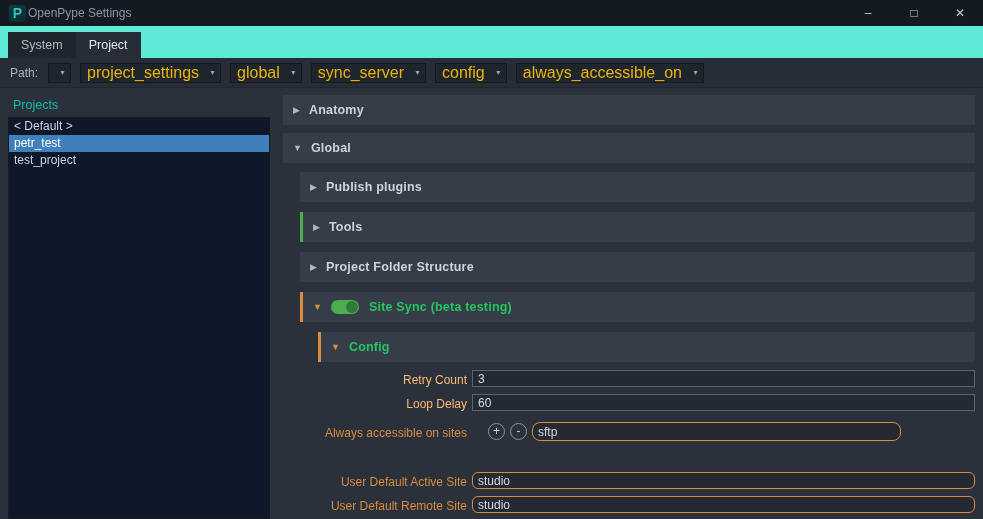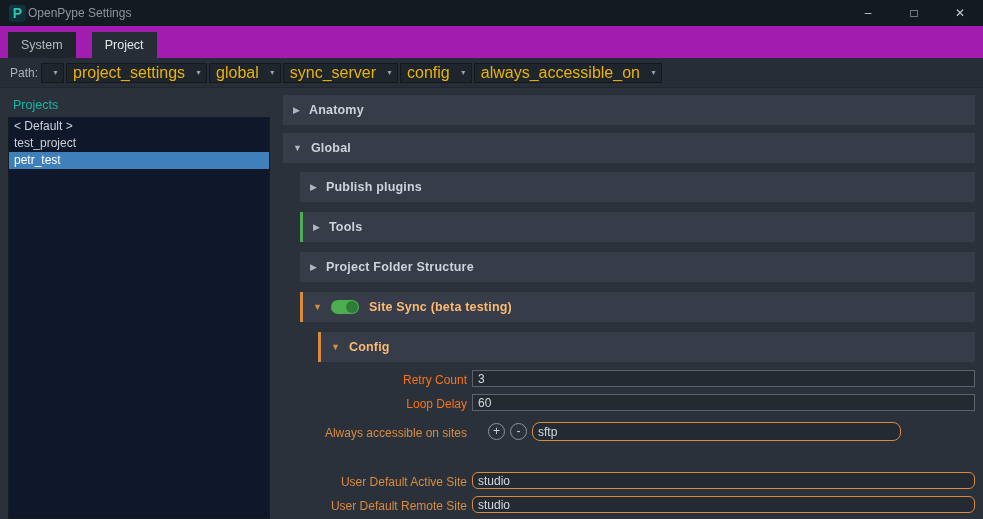--- a/index.html
+++ b/index.html
@@ -25,33 +25,33 @@
   .title-text { margin-left: 2px; font-size: 12px; color: #8d959f; }
   .win-controls { margin-left: auto; display: flex; height: 100%; }
   .win-btn {
     width: 46px; height: 100%; display: flex; align-items: center;
     justify-content: center; color: #c6ccd3; font-size: 12px;
   }
 
   
   .tabbar {
     position: absolute; top: 26px; left: 0; right: 0; height: 32px;
-    background: #a21caf; display: flex; align-items: flex-end; padding-left: 8px; gap: 16px;
+    background: #5eead4; display: flex; align-items: flex-end; padding-left: 8px;
   }
   .tab {
     height: 26px; padding: 0 13px; display: flex; align-items: center;
     font-size: 12.5px; color: #b4bbc3; background: #1f252d;
   }
   .tab.active { background: #262d37; color: #e5e9ed; }
 
   
   .pathbar {
     position: absolute; top: 58px; left: 0; right: 0; height: 30px;
     background: #262d37; display: flex; align-items: center;
-    padding-left: 10px; gap: 2px; border-bottom: 1px solid #20262e;
+    padding-left: 10px; gap: 9px; border-bottom: 1px solid #20262e;
   }
   .path-label { font-size: 12px; color: #a9b1ba; margin-right: 1px; }
   .combo {
     display: flex; align-items: center; height: 20px;
     background: #1f252d; border: 1px solid #141920;
   }
   .combo-text { font-size: 16px; color: #eab308; padding: 0 6px; }
   .combo-text.empty { padding: 0 3px; }
   .combo-arrow { width: 15px; text-align: center; font-size: 8px; color: #9aa2ab; }
 
@@ -68,37 +68,37 @@
   .list-item.selected { background: #3f80bb; color: #ffffff; }
 
   
   .section {
     position: absolute; height: 30px; background: #363d48;
     display: flex; align-items: center;
   }
   .sec-arrow { font-size: 9px; color: #aeb6bf; margin: 0 9px 0 10px; }
   .sec-arrow.orange { color: #d98b3e; }
   .sec-label { font-size: 12.5px; font-weight: bold; color: #ccd3db; letter-spacing: .2px; text-align: center; }
-  .sec-label.orange { color: #fdba74; }
+  .sec-label.orange { color: #22c55e; }
   .edge-green { border-left: 3px solid #4cae50; }
   .edge-orange { border-left: 3px solid #d98b3e; }
 
   .toggle {
     position: relative; width: 28px; height: 14px; border-radius: 7px;
     background: #4cae50; margin-right: 10px; flex: 0 0 auto;
   }
   .toggle-knob {
     position: absolute; right: 1px; top: 1px; width: 12px; height: 12px;
     border-radius: 50%; background: #2e7d36;
   }
 
   
   .field-label {
     position: absolute; left: 318px; width: 149px;
-    font-size: 12px; color: #f97316; text-align: right; white-space: nowrap;
+    font-size: 12px; color: #fdba74; text-align: right; white-space: nowrap;
   }
   .field-label.orange { color: #d98b3e; }
   .tinput {
     position: absolute; background: #242a32; border: 1px solid #5b636d;
     color: #d5dae0; font-size: 12px; padding: 0 5px;
     font-family: "Liberation Sans", sans-serif; outline: none;
   }
   .tinput.modified { border: 1px solid #d98b3e; border-radius: 8px; }
   .circle-btn {
     position: absolute; width: 17px; height: 17px; border-radius: 50%;
@@ -150,22 +150,22 @@
     </div>
     <div class="combo">
       <span class="combo-text">always_accessible_on</span>
       <span class="combo-arrow">▾</span>
     </div>
   </div>
 
   <div class="sidebar-title">Projects</div>
   <div class="project-list">
     <div class="list-item">&lt; Default &gt;</div>
+    <div class="list-item selected">petr_test</div>
     <div class="list-item">test_project</div>
-    <div class="list-item selected">petr_test</div>
   </div>
 
   <div class="section" style="left:283px; top:95px; width:692px;">
     <span class="sec-arrow">▶</span>
     <span class="sec-label">Anatomy</span>
   </div>
 
   <div class="section" style="left:283px; top:133px; width:692px;">
     <span class="sec-arrow">▼</span>
     <span class="sec-label">Global</span>

